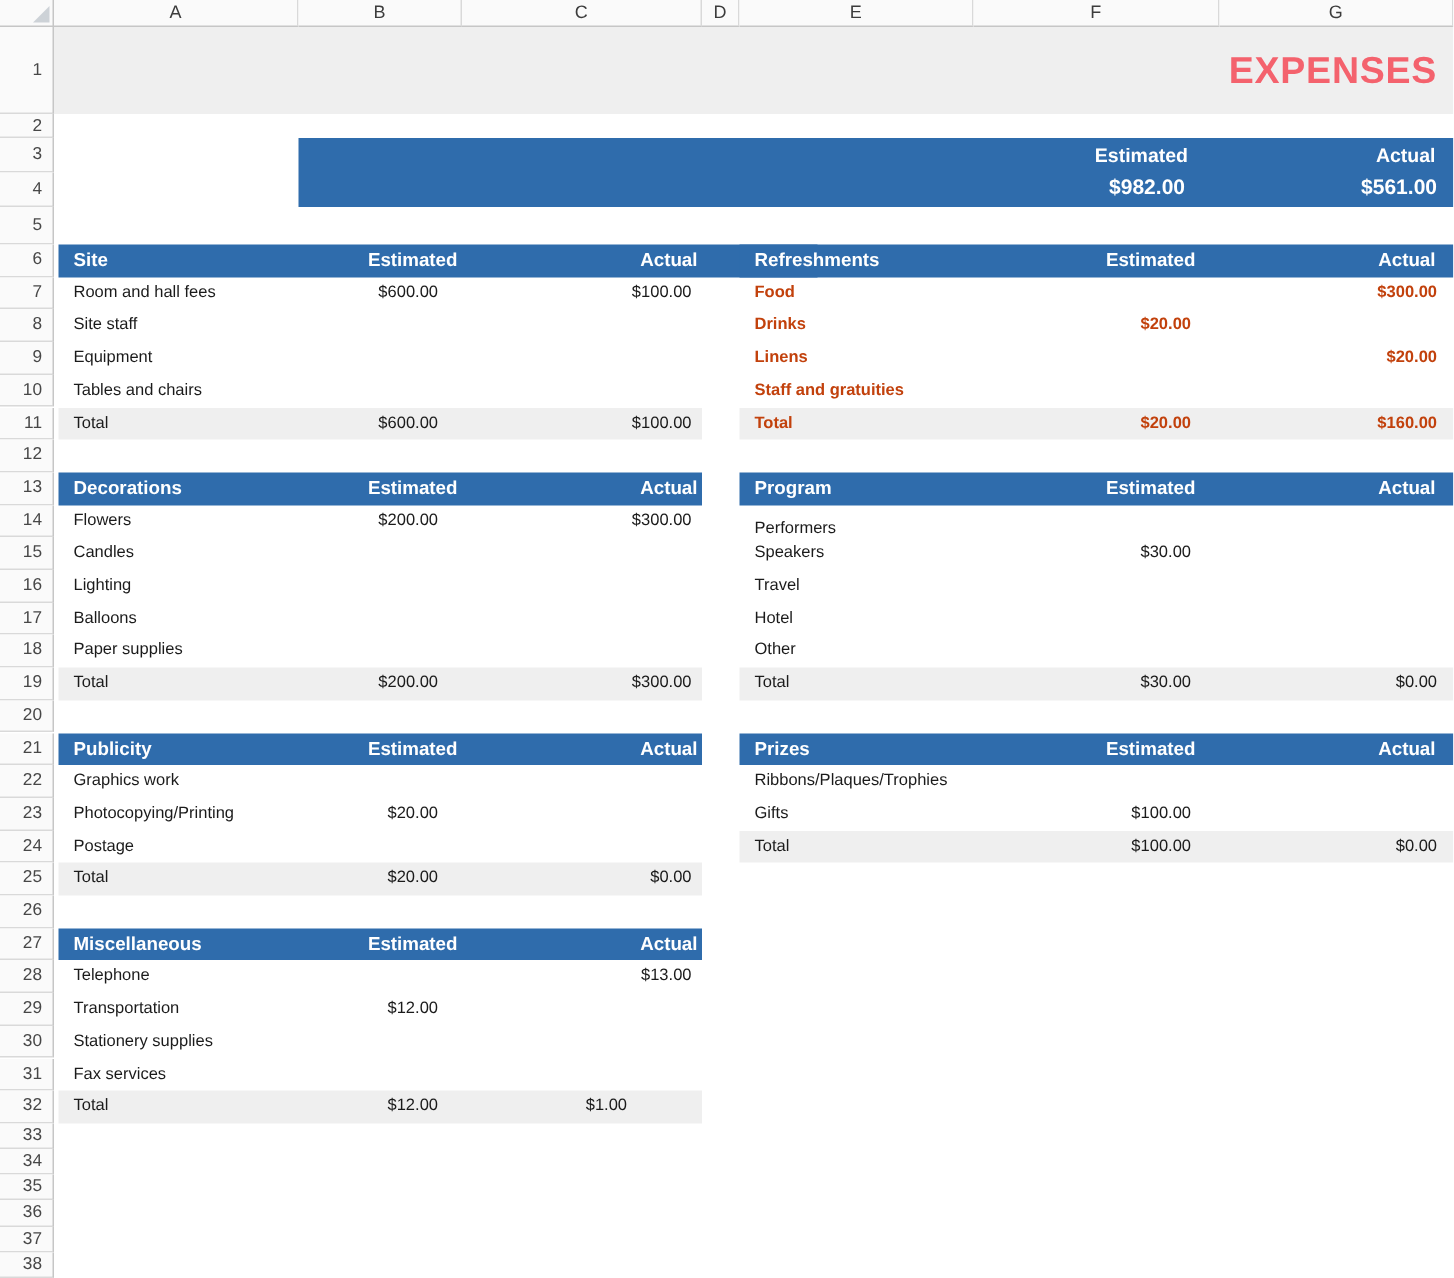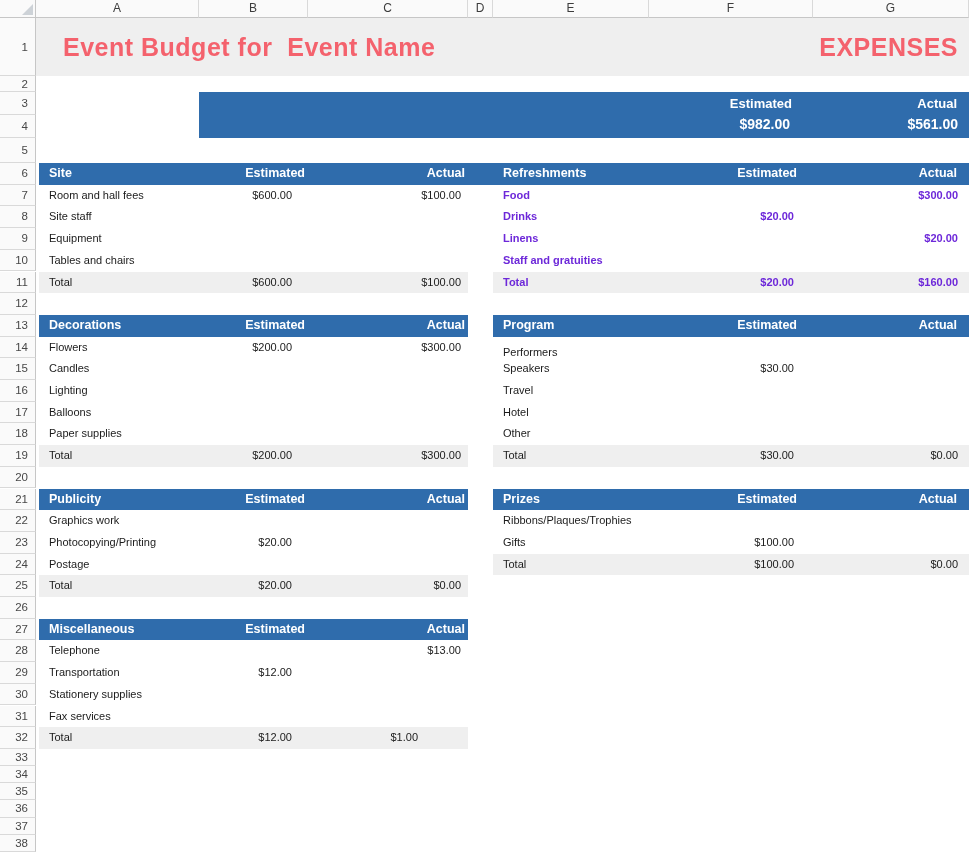--- a/index.html
+++ b/index.html
@@ -34,21 +34,21 @@
     color:#fff;font-weight:bold;font-size:14.5px;line-height:46px;padding-left:19px;
     box-sizing:border-box;letter-spacing:.3px;white-space:nowrap;}
   .totalbar-blue{position:absolute;left:199px;top:92px;width:770px;height:46px;background:var(--blue);}
   .tb-cell{position:absolute;color:#fff;font-weight:bold;white-space:nowrap;}
   .tb-hdr{top:5px;height:14px;line-height:14px;font-size:13px;}
   .tb-val{top:25px;height:14px;line-height:14px;font-size:14px;}
 
   
   .sec-hdr{position:absolute;background:var(--blue);color:#fff;font-weight:bold;font-size:12.5px;}
   .sec-row{position:absolute;font-size:11px;color:#1b1b1b;}
-  .sec-row.bold{font-weight:bold;color:#6d28d9;}
+  .sec-row.bold{font-weight:bold;color:#c2410c;}
   .total-row{background:var(--band);}
   .cl{position:absolute;left:10px;top:0;white-space:nowrap;}
   .cr{position:absolute;left:0;top:0;text-align:right;box-sizing:border-box;white-space:nowrap;}
 </style>
 </head>
 <body>
 
 <div class="sheet">
 
   <div class="corner">
@@ -98,21 +98,20 @@
       <div class="rowhdr" style="top: 727.2px; height: 21.7px; line-height: 21.7px;">32</div>
       <div class="rowhdr" style="top: 748.9px; height: 17.18px; line-height: 17.18px;">33</div>
       <div class="rowhdr" style="top: 766.08px; height: 17.18px; line-height: 17.18px;">34</div>
       <div class="rowhdr" style="top: 783.26px; height: 17.18px; line-height: 17.18px;">35</div>
       <div class="rowhdr" style="top: 800.44px; height: 17.18px; line-height: 17.18px;">36</div>
       <div class="rowhdr" style="top: 817.62px; height: 17.18px; line-height: 17.18px;">37</div>
       <div class="rowhdr" style="top: 834.8px; height: 17.18px; line-height: 17.18px;">38</div>
     </div>
 
   <div class="title-band">
-    <span class="title-text">Event Budget for  Event Name</span>
     <span class="expenses-text">EXPENSES</span>
   </div>
 
   <div class="totalbar-blue">
     <span class="tb-cell tb-hdr" style="right:177px;">Estimated</span>
     <span class="tb-cell tb-hdr" style="right:12px;">Actual</span>
     <span class="tb-cell tb-val" style="right:179px;">$982.00</span>
     <span class="tb-cell tb-val" style="right:11px;">$561.00</span>
   </div>
 

